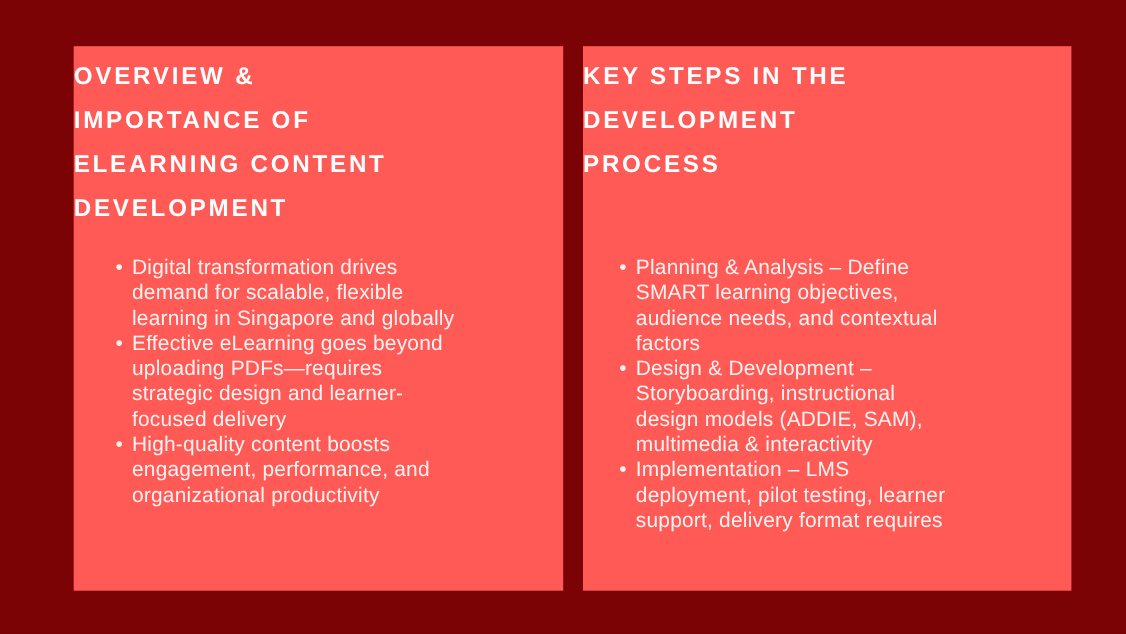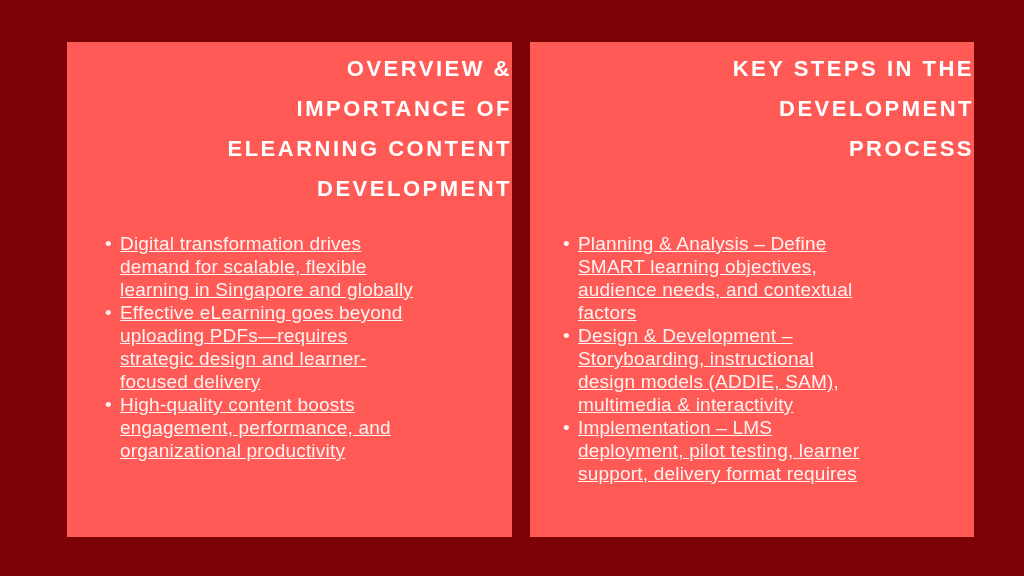--- a/index.html
+++ b/index.html
@@ -27,21 +27,21 @@
   .panel.right { left: 530px; width: 444px; }
   .panel-title {
     margin: 0;
     height: 183px;
     box-sizing: border-box;
     font-size: 22px;
     line-height: 40px;
     font-weight: bold;
     letter-spacing: 2.5px;
     color: #FFFFFF;
-    text-align: right;
+    text-align: left;
     white-space: pre-line;
   }
   ul.bullets {
     list-style: none;
     margin: 0;
     padding: 0 16px 0 38px;
   }
   .panel.right ul.bullets { padding-left: 33px; }
   li.bullet {
     display: flex;
@@ -54,21 +54,20 @@
     flex: 0 0 auto;
     width: 15px;
     text-align: left;
     font-size: 19px;
     line-height: 23px;
   }
   li.bullet .text {
     flex: 1 1 auto;
     white-space: pre-line;
     letter-spacing: 0.2px;
-    text-decoration: underline;
   }
 </style>
 </head>
 <body>
 
 <div class="stage">
 
   <section class="panel left">
     <h2 class="panel-title">OVERVIEW &amp;
 IMPORTANCE OF

